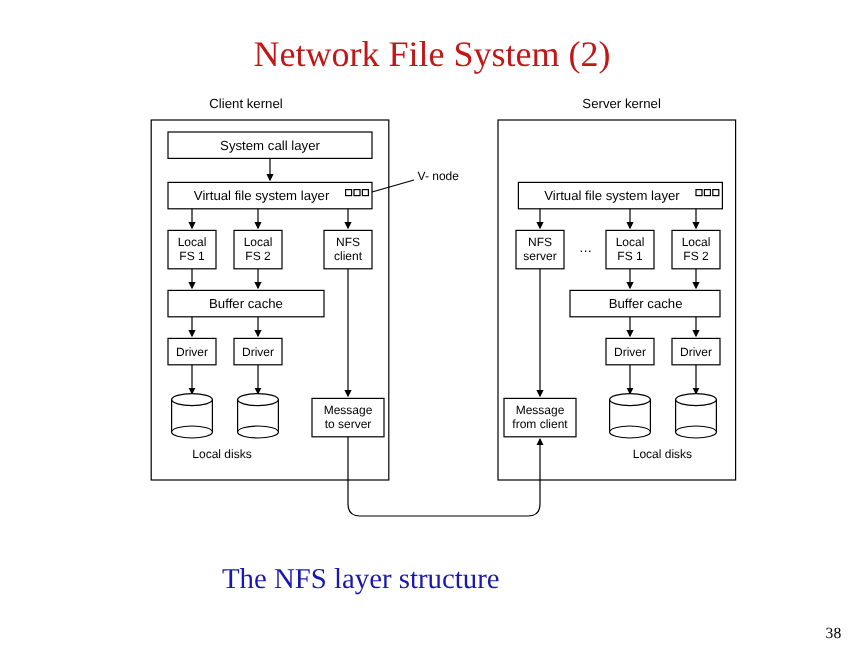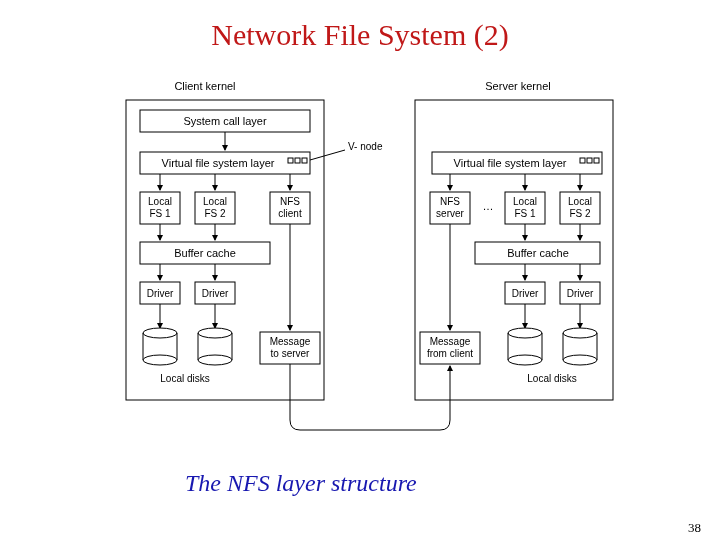--- a/index.html
+++ b/index.html
@@ -8,29 +8,28 @@
     width: 720px;
     height: 540px;
     font-family: "Times New Roman", serif;
     background: white;
     position: relative;
   }
   .title {
     text-align: center;
     font-size: 30px;
     color: #c01818;
-    padding-top: 18px;
+    padding-top: 29px;
   }
   .caption {
     position: absolute;
     left: 185px;
     top: 470px;
     font-size: 24px;
     color: #1818b0;
-    font-style: italic;
   }
   .page-num {
     position: absolute;
     right: 19px;
     bottom: 4px;
     font-size: 13px;
     color: #000;
   }
   svg { position: absolute; left: 0; top: 0; }
   .boxlabel { font-family: Arial, sans-serif; font-size: 11px; }

